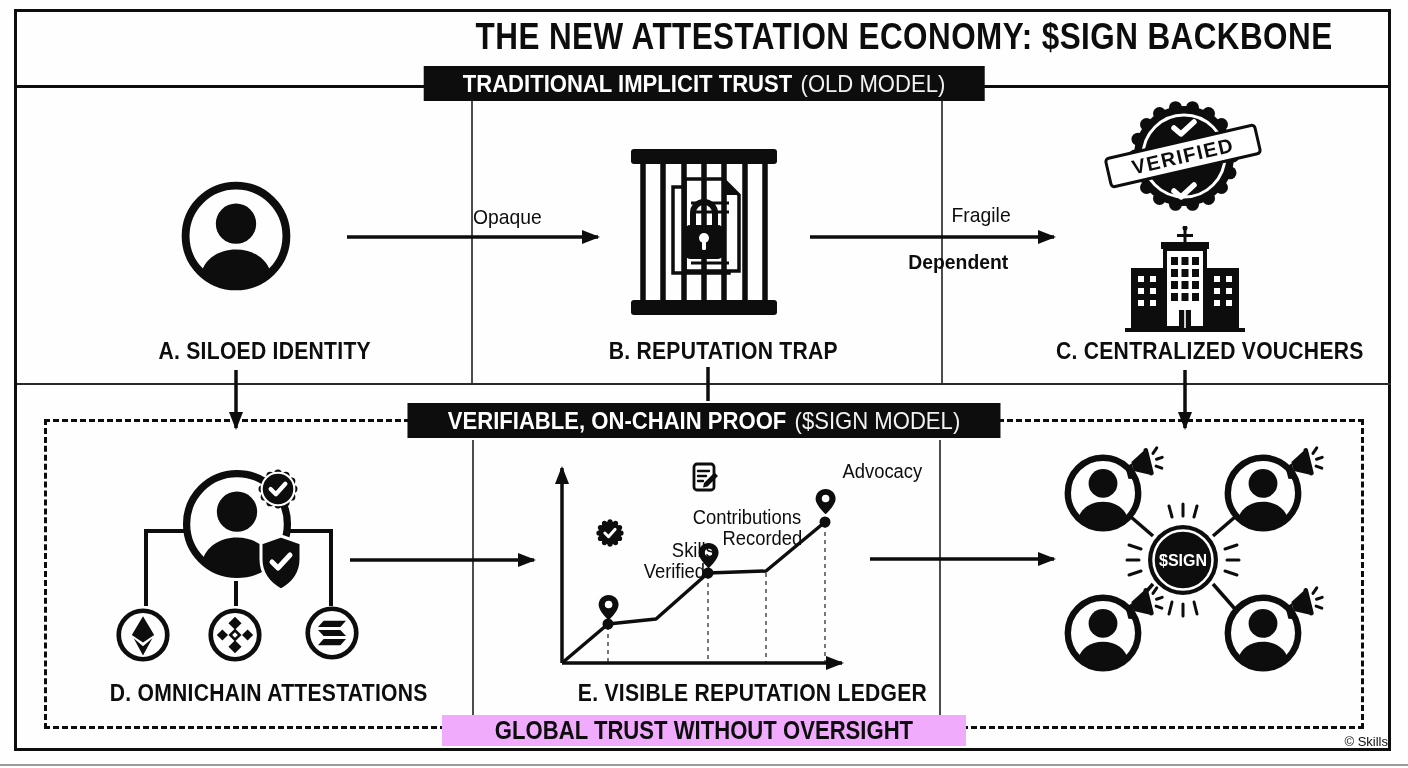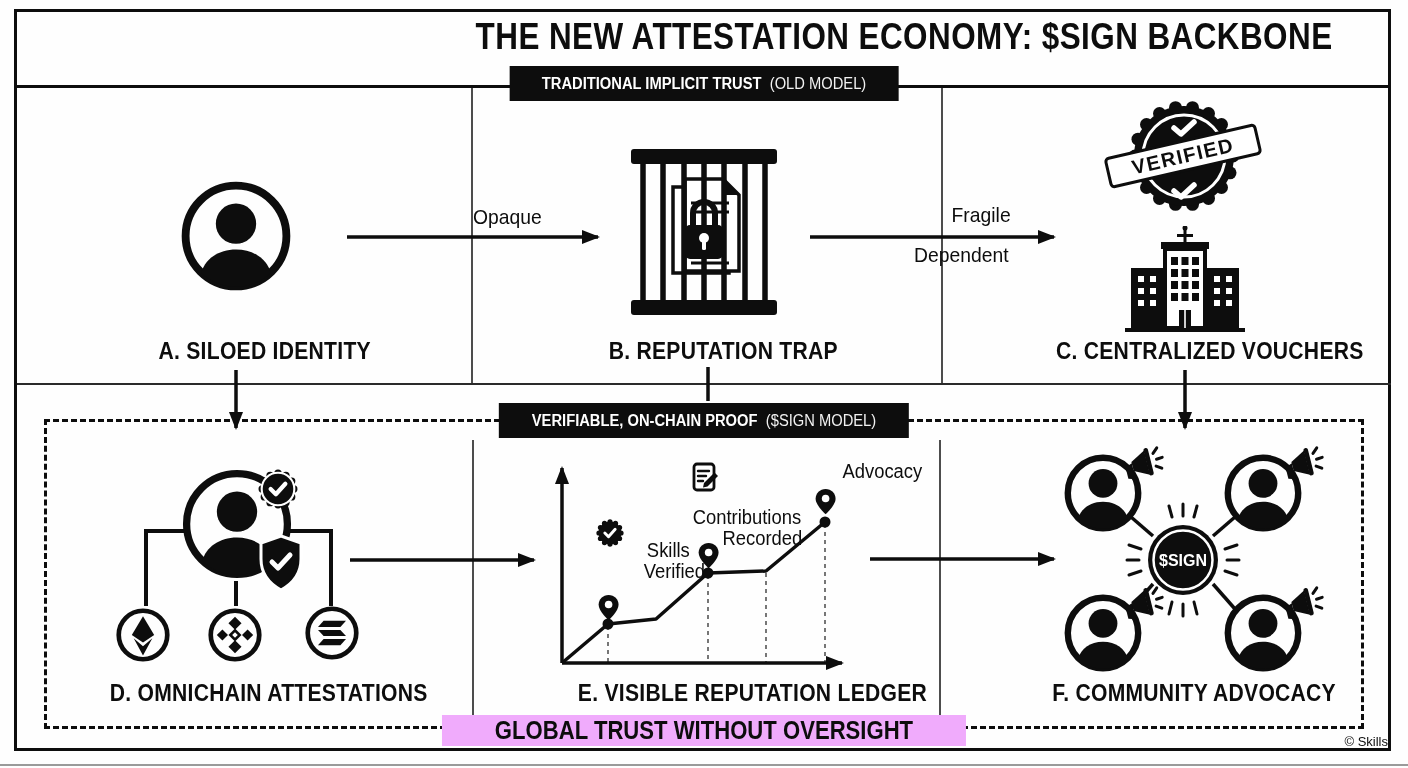--- a/index.html
+++ b/index.html
@@ -6,21 +6,21 @@
   #page{position:relative;width:1408px;height:768px;background:#fefefe;overflow:hidden;
         font-family:"Liberation Sans",sans-serif;color:#0d0d0d;}
   .abs{position:absolute;}
   .center{text-align:right;}
   .cond{display:inline-block;white-space:nowrap;transform-origin:center;}
   .c85{transform:scaleX(.85);} .c88{transform:scaleX(.88);} .c92{transform:scaleX(.92);}
   #frame{left:14px;top:9px;width:1377px;height:742px;border:3px solid #0d0d0d;box-sizing:border-box;}
   #title-wrap{left:0;top:16px;width:1408px;font-size:37px;font-weight:bold;letter-spacing:.5px;}
   #title-rule{left:17px;top:85px;width:1374px;height:3px;background:#0d0d0d;}
   .banner{left:50%;transform:translateX(-50%);height:35px;line-height:35px;background:#0d0d0d;color:#fff;
-          padding:0 18px;font-size:16px;white-space:nowrap;z-index:6;}
+          padding:0 18px;font-size:24px;white-space:nowrap;z-index:6;}
   .banner .bold{font-weight:bold;}
   .banner .light{font-weight:normal;margin-left:9px;color:#f2f2f2;}
   #banner-old{top:66px;}
   #banner-new{top:403px;}
   .vdiv{width:2px;background:#4d4d4d;}
   #row-sep{left:17px;top:383px;width:1374px;height:2px;background:#2a2a2a;}
   #dashed-box{left:44px;top:419px;width:1320px;height:310px;border:3px dashed #0d0d0d;box-sizing:border-box;}
   .node-label{font-size:24px;font-weight:bold;letter-spacing:.3px;}
   .arrow-label{font-size:21px;font-weight:normal;}
   .mlabel{font-size:20px;line-height:21px;font-weight:normal;}
@@ -144,21 +144,21 @@
     <rect x="56" y="76" width="38" height="34" rx="5" fill="#0d0d0d"></rect>
     <circle cx="75" cy="89" r="5" fill="#fff"></circle>
     <rect x="73" y="90" width="4" height="11" rx="1.5" fill="#fff"></rect>
   </svg>
   <div class="abs center node-label" style="left:554px;top:337px;width:300px;">
     <span class="cond c88">B. REPUTATION TRAP</span>
   </div>
   <div class="abs center arrow-label" style="left:863px;top:203px;width:150px;">
     <span class="cond c92">Fragile</span>
   </div>
-  <div class="abs center arrow-label" style="left:863px;top:243px;width:150px;">
+  <div class="abs center arrow-label" style="left:863px;top:250px;width:150px;font-weight:bold;">
     <span class="cond c92">Dependent</span>
   </div>
 
   <div id="verified-stamp" class="abs">
     <svg width="114" height="114" viewBox="0 0 114 114">
       <g fill="#0d0d0d">
         <circle cx="106" cy="57" r="6.5"></circle>
           <circle cx="103" cy="73.8" r="6.5"></circle>
           <circle cx="94.5" cy="88.5" r="6.5"></circle>
         <circle cx="81.5" cy="99.4" r="6.5"></circle>
@@ -338,21 +338,21 @@
   </svg>
   <svg class="abs" style="left:691px;top:462px;" width="30" height="30" viewBox="0 0 30 30">
     <rect x="3" y="2" width="20" height="26" rx="3" fill="#fff" stroke="#0d0d0d" stroke-width="2.8"></rect>
     <g stroke="#0d0d0d" stroke-width="2.4" stroke-linecap="round">
       <line x1="7" y1="9" x2="18" y2="9"></line>
         <line x1="7" y1="14" x2="15" y2="14"></line>
         <line x1="7" y1="19" x2="12" y2="19"></line>
     </g>
     <path d="M13,21 L23.5,10.5 L27,14 L16.5,24.5 L12,25.5 Z" fill="#0d0d0d"></path>
   </svg>
-  <div class="abs center mlabel" style="left:492px;top:540px;width:200px;">
+  <div class="abs center mlabel" style="left:517px;top:540px;width:200px;">
     <span class="cond c92">Skills</span>
   </div>
   <div class="abs center mlabel" style="left:508px;top:561px;width:200px;">
     <span class="cond c92">Verified</span>
   </div>
   <div class="abs center mlabel" style="left:606px;top:491px;width:200px;margin-top:16px;">
     <span class="cond c92">Contributions</span>
   </div>
   <div class="abs center mlabel" style="left:606px;top:528px;width:200px;">
     <span class="cond c92">Recorded</span>
@@ -424,22 +424,19 @@
         <line x1="36" y1="15.5" x2="42" y2="15"></line>
         <line x1="34" y1="22" x2="39" y2="25.5"></line>
       </g>
   </svg>
 
   <svg class="abs" style="left:1146px;top:523px;" width="74" height="74" viewBox="0 0 74 74">
     <circle cx="37" cy="37" r="35" fill="#0d0d0d"></circle>
     <circle cx="37" cy="37" r="29.5" fill="none" stroke="#fff" stroke-width="2.5"></circle>
     <text x="37" y="43" text-anchor="middle" font-family="Liberation Sans, sans-serif" font-size="16" font-weight="bold" fill="#fff">$SIGN</text>
   </svg>
-  <div class="abs center node-label" style="left:1033px;top:679px;width:300px;">
-    <span class="cond c88">F. COMMUNITY ADVOCACY</span>
-  </div>
 
   <div id="footer-global" class="abs">
     <span class="cond c85">GLOBAL TRUST WITHOUT OVERSIGHT</span>
   </div>
   <div id="credit" class="abs">© Skills</div>
 
 </div>
 
 </body></html>

